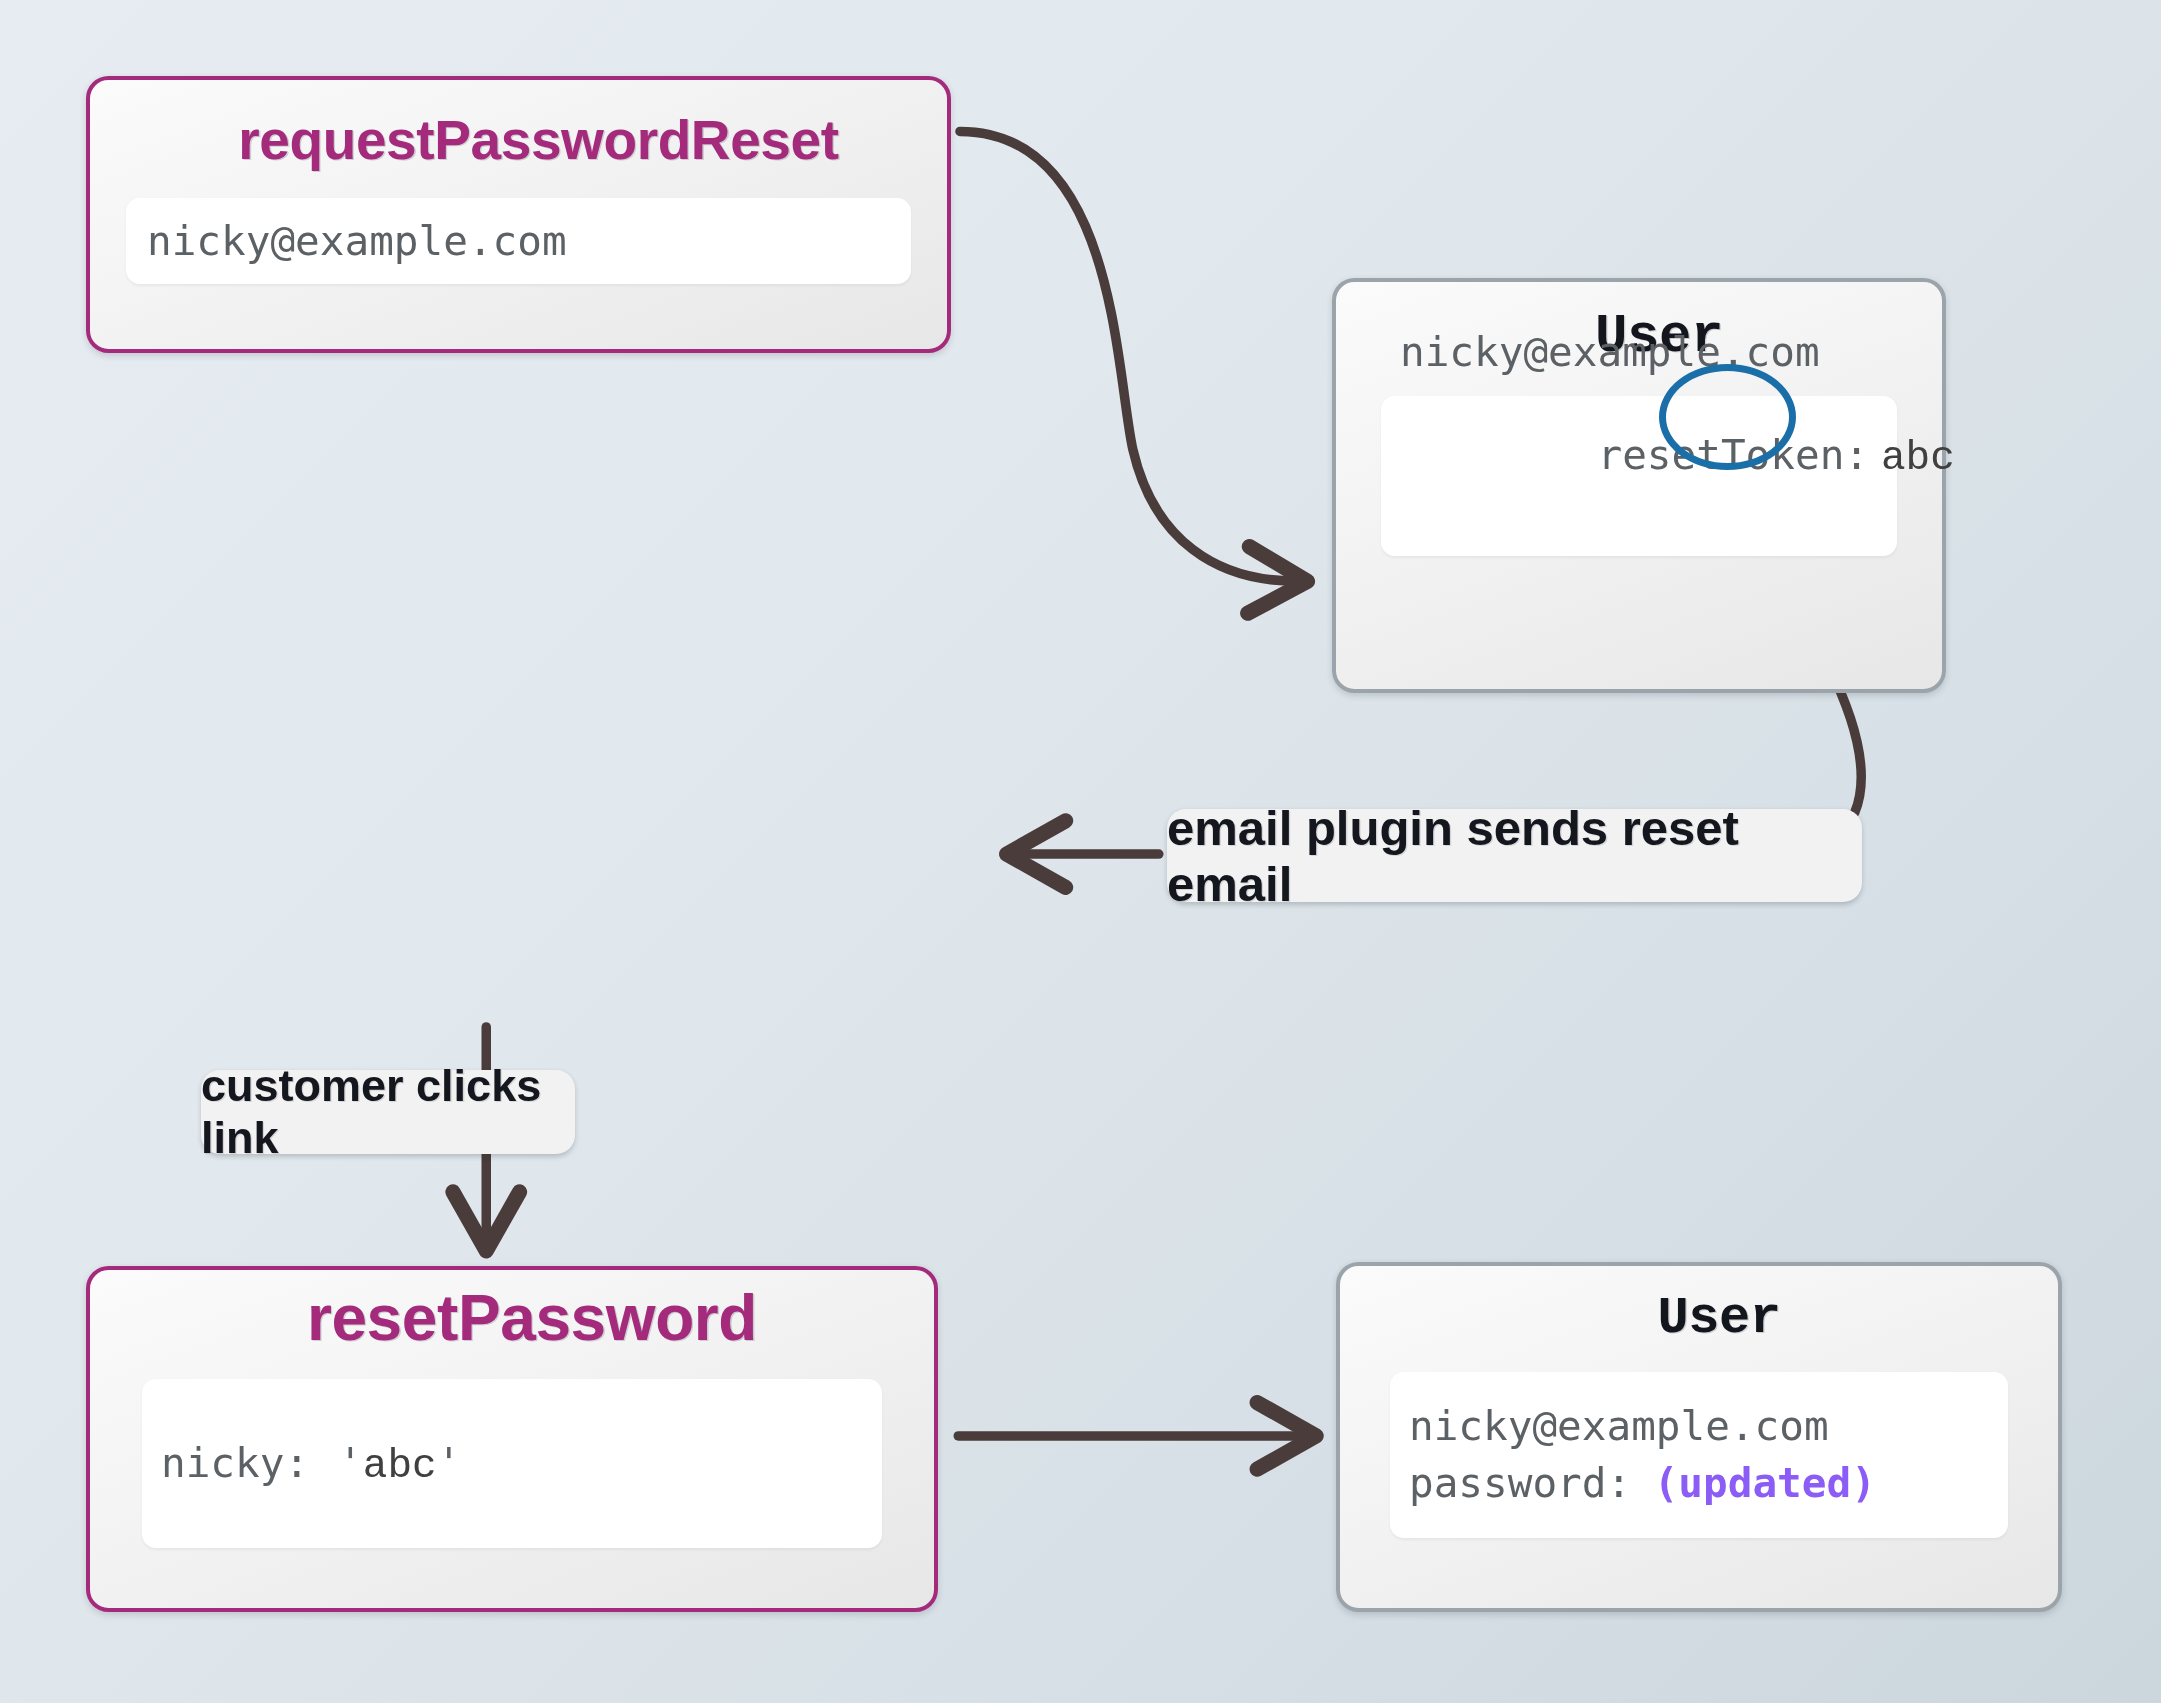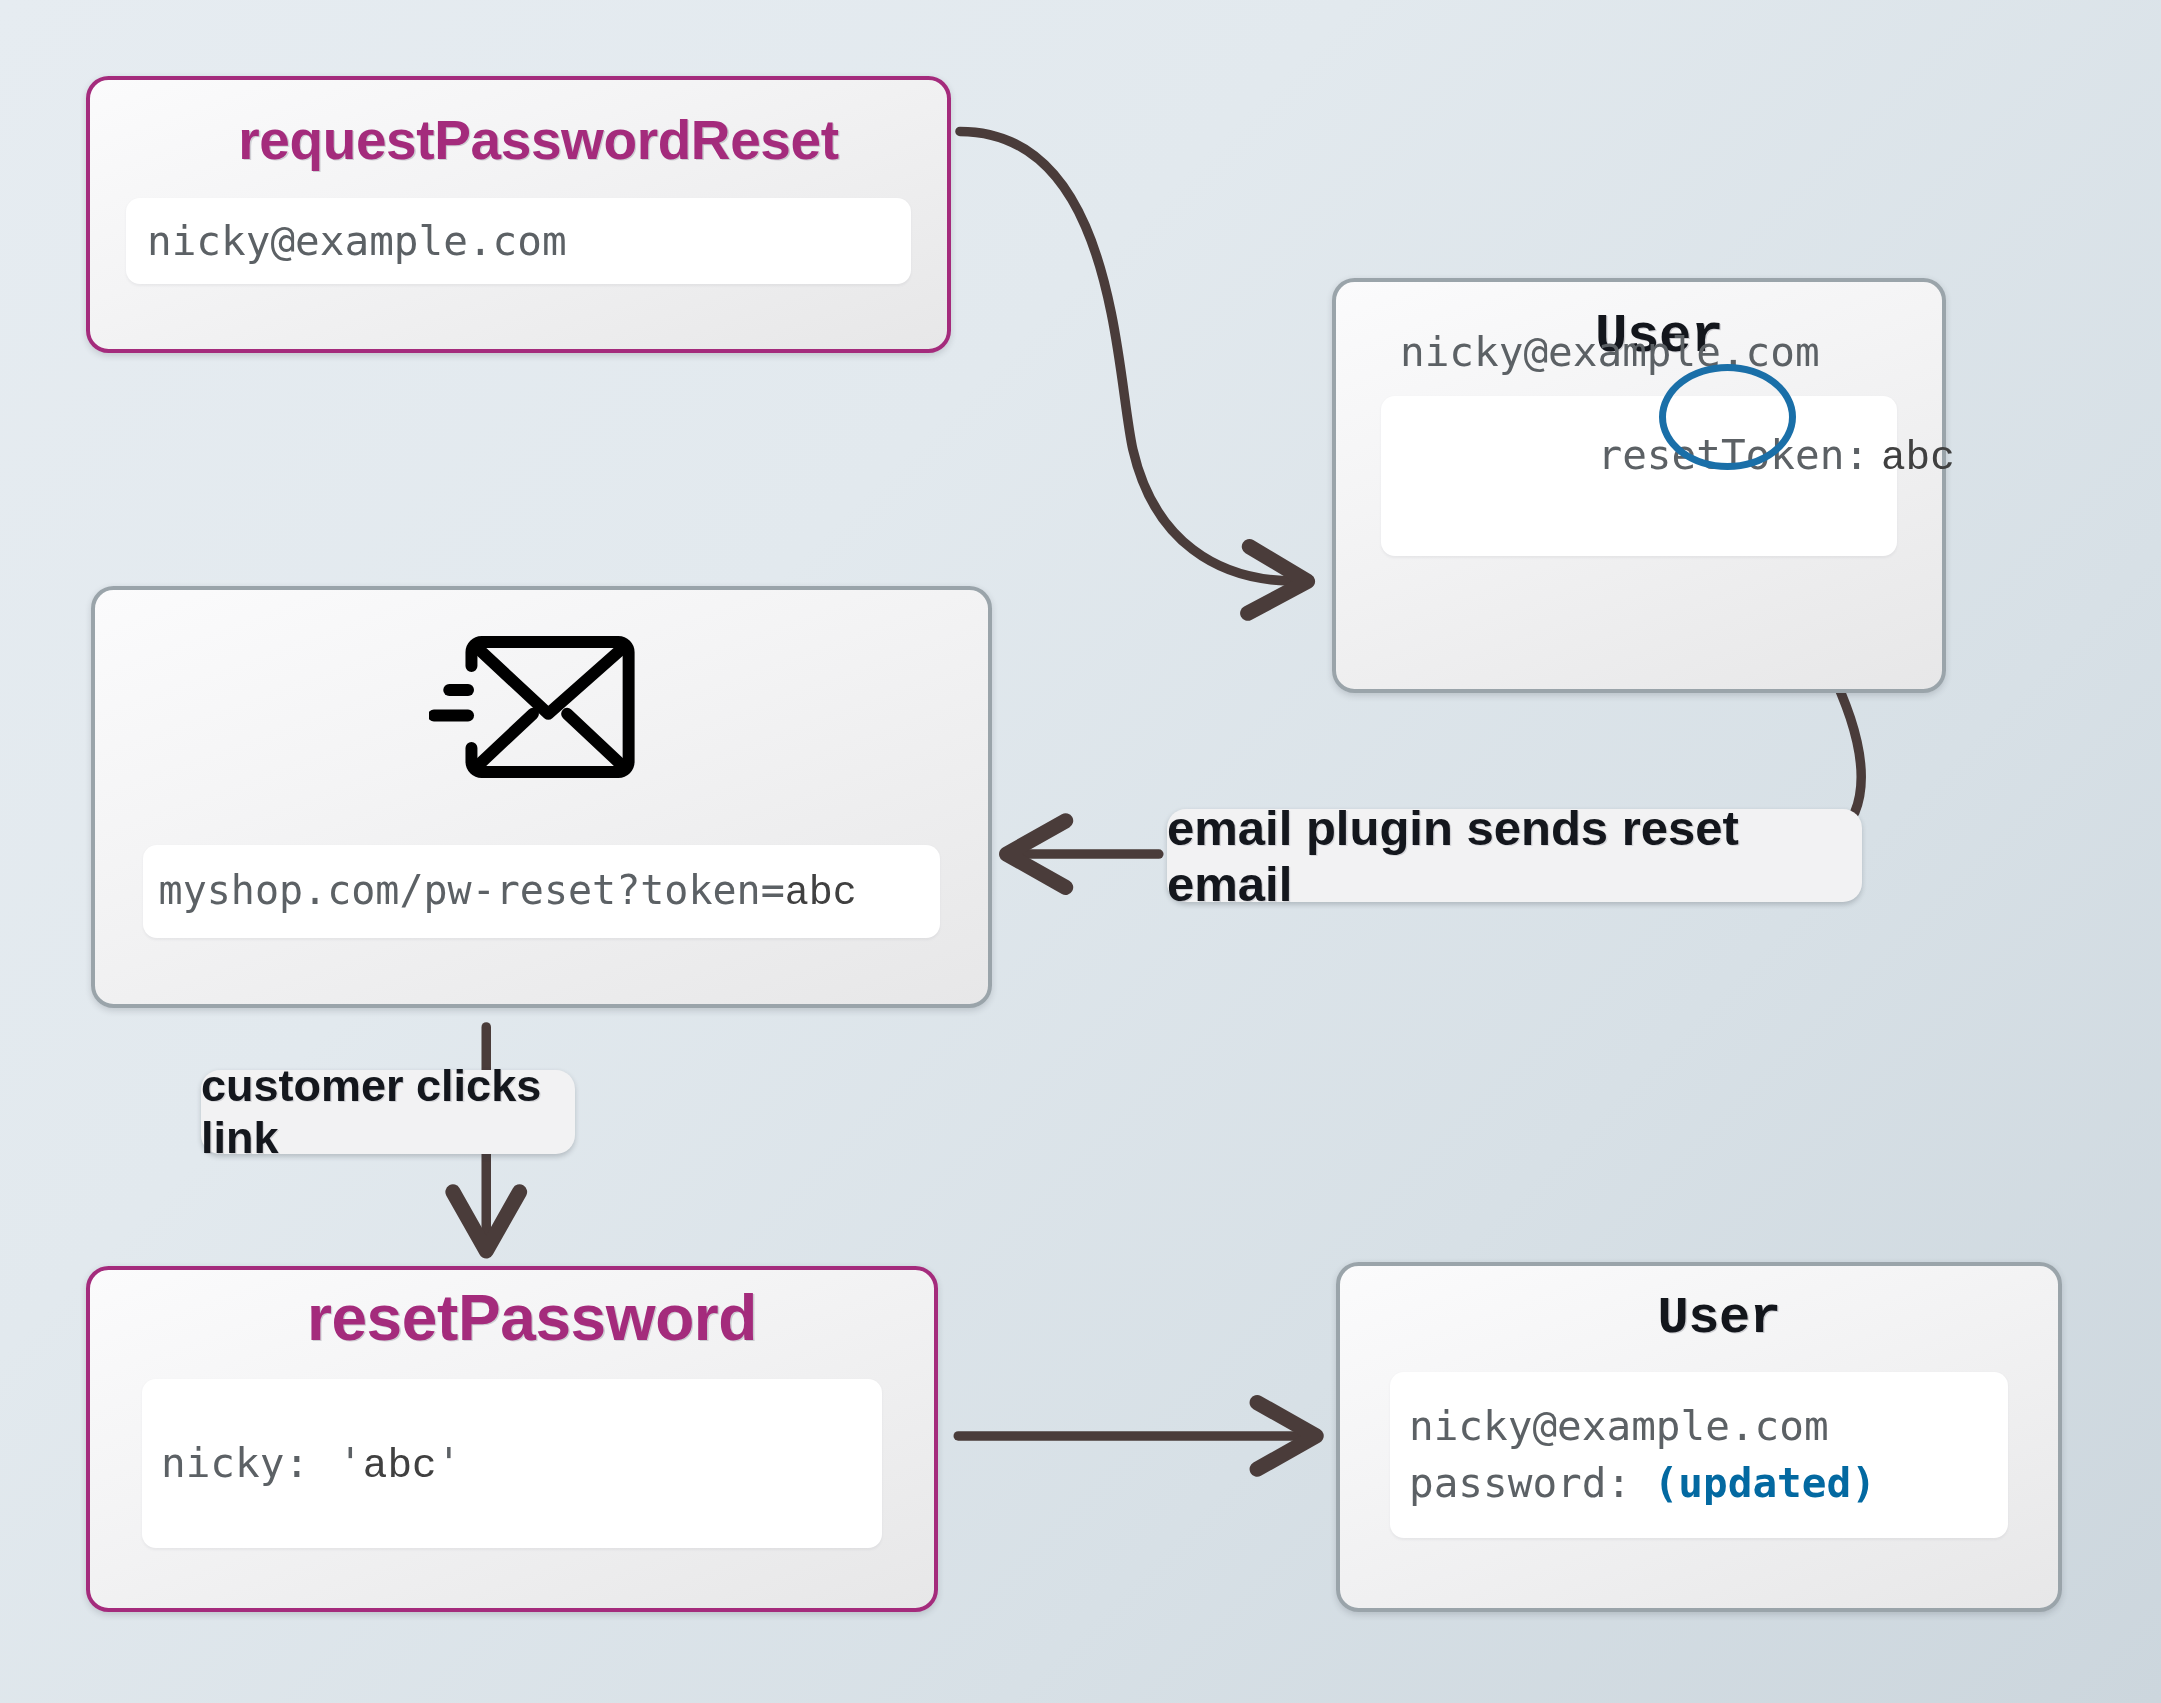--- a/index.html
+++ b/index.html
@@ -56,21 +56,21 @@
     box-sizing: border-box;
     font-family: "DejaVu Sans Mono", "Liberation Mono", monospace;
     color: #5c6165;
     box-shadow: 0 1.7px 2.6px rgba(80,90,100,0.07);
     display: flex;
     flex-direction: column;
     justify-content: center;
   }
   .field .line { white-space: pre; }
   .tok-blue  { color: #404040; font-family: Liberation Mono, monospace; }
-  .tok-green { color: #0369a1; font-weight: bold; }
+  .tok-green { color: #8b5cf6; font-weight: bold; }
 
   
   #node-request {
     left: 86px; top: 76px; width: 865px; height: 277px;
   }
   #node-request .node-title { font-size: 55px; margin-top: 28px; }
   #node-request .field {
     margin: 26px 36px 0 36px; height: 86px; padding: 0 21px; font-size: 41px;
   }
 
@@ -170,41 +170,20 @@
       <span class="line">nicky@example.com</span>
       <span class="line" style="position:relative;">
         <span>resetToken:</span><span style="display:inline-block;width:12px;"></span><span class="tok-blue">abc</span>
         
         <span style="position:absolute;left:259px;top:-19px;width:123px;height:92px;
                      border:7.8px solid #1a6fa8;border-radius:50%;"></span>
       </span>
     </div>
   </div>
 
-  <div class="node grey" id="node-email">
-    <div class="icon-wrap">
-      <svg width="225" height="164" viewBox="0 0 130 96">
-
-        <path d="M30,10 L110,10 A6,6 0 0 1 116,16 L116,80 A6,6 0 0 1 110,86 L30,86
-                 A6,6 0 0 1 24,80 L24,72
-                 M24,24 L24,16 A6,6 0 0 1 30,10" fill="none" stroke="#000" stroke-width="7" stroke-linecap="round" stroke-linejoin="round"></path>
-
-        <path d="M27,13 L69,52 L113,13" fill="none" stroke="#000" stroke-width="7" stroke-linecap="round" stroke-linejoin="round"></path>
-
-        <path d="M27,83 L60,52" fill="none" stroke="#000" stroke-width="7" stroke-linecap="round" stroke-linejoin="round"></path>
-        <path d="M113,83 L80,52" fill="none" stroke="#000" stroke-width="7" stroke-linecap="round" stroke-linejoin="round"></path>
-
-        <path d="M11,38 L22,38" fill="none" stroke="#000" stroke-width="7" stroke-linecap="round"></path>
-        <path d="M2,53 L22,53" fill="none" stroke="#000" stroke-width="7" stroke-linecap="round"></path>
-      </svg>
-    </div>
-    <div class="field">
-      <span class="line"><span>myshop.com/pw-reset?token=</span><span class="tok-blue">abc</span></span>
-    </div>
-  </div>
 
   <div class="node pink" id="node-reset">
     <div class="node-title pink">resetPassword</div>
     <div class="field">
       <span class="line"><span>nicky:</span><span style="display:inline-block;width:29px;"></span><span>'</span><span class="tok-blue">abc</span><span>'</span></span>
     </div>
   </div>
 
   <div class="node grey" id="node-user-bottom">
     <div class="node-title dark">User</div>

